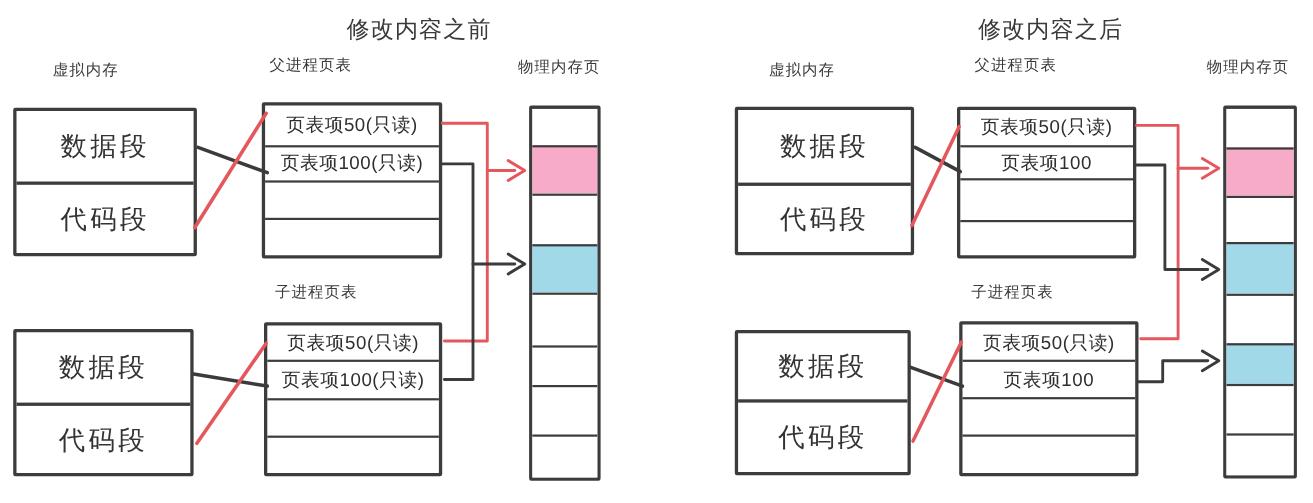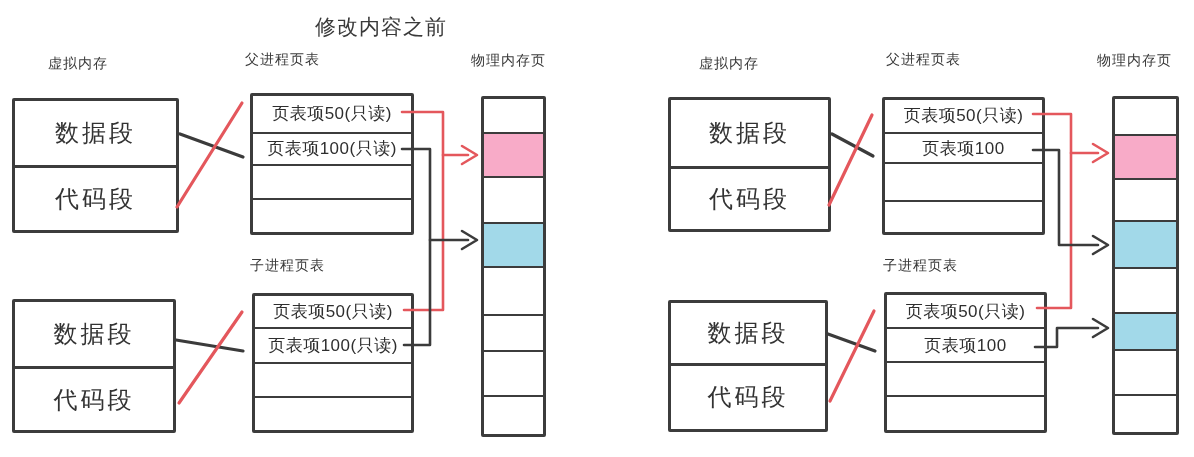--- a/index.html
+++ b/index.html
@@ -14,21 +14,21 @@
     position:absolute;border:3px solid #3c3c3c;border-radius:2px;background:#fff;
     display:flex;flex-direction:column;
   }
   .membox .seg{
     display:flex;align-items:center;justify-content:center;
     font-size:24px;letter-spacing:3px;color:#333;
   }
   .membox .seg + .seg{border-top:3px solid #3c3c3c;}
   .ptable{
     position:absolute;border:3px solid #3c3c3c;border-radius:2px;background:#fff;
-    display:flex;flex-direction:column;margin-left:12px;
+    display:flex;flex-direction:column;
   }
   .ptable .prow{
     display:flex;align-items:center;justify-content:center;
     font-size:17px;color:#2e2e2e;white-space:nowrap;letter-spacing:0.5px;
   }
   .ptable .prow + .prow{border-top:2.5px solid #3c3c3c;}
   .physcol{
     position:absolute;border:3px solid #3c3c3c;border-radius:2px;background:#fff;
     display:flex;flex-direction:column;
   }
@@ -80,20 +80,21 @@
     <div class="page-cell white" style="flex:35;"></div>
     <div class="page-cell pink" style="flex:45;"></div>
     <div class="page-cell white" style="flex:46;"></div>
     <div class="page-cell blue" style="flex:45;"></div>
     <div class="page-cell white" style="flex:49;"></div>
     <div class="page-cell white" style="flex:36;"></div>
     <div class="page-cell white" style="flex:46;"></div>
     <div class="page-cell white" style="flex:39;"></div>
   </div>
 
+  <div class="diagram-title" style="left:889px;top:13px;">修改内容之后</div>
   <div class="col-label" style="left:699px;top:55px;">虚拟内存</div>
   <div class="col-label" style="left:886px;top:51px;">父进程页表</div>
   <div class="col-label" style="left:1097px;top:52px;">物理内存页</div>
   <div class="col-label" style="left:883px;top:257px;">子进程页表</div>
 
   <div class="membox" style="left:668px;top:97px;width:163px;height:135px;">
     <div class="seg" style="flex:71;">数据段</div>
     <div class="seg" style="flex:64;">代码段</div>
   </div>
 

